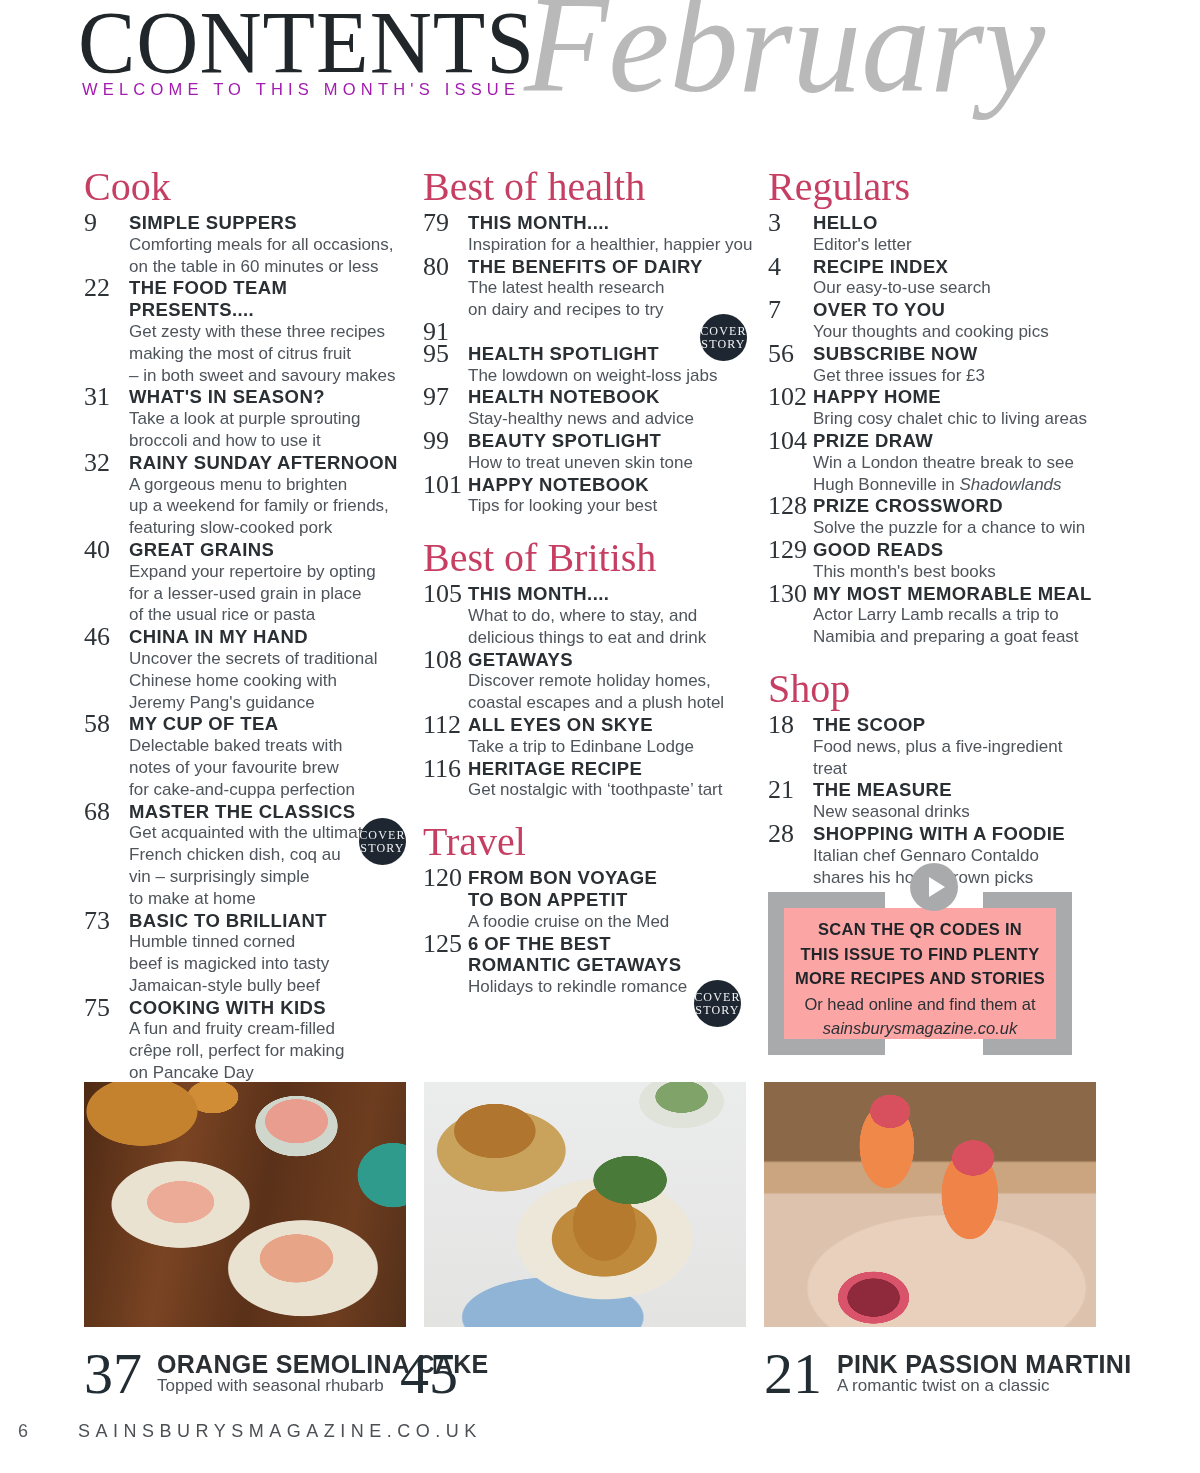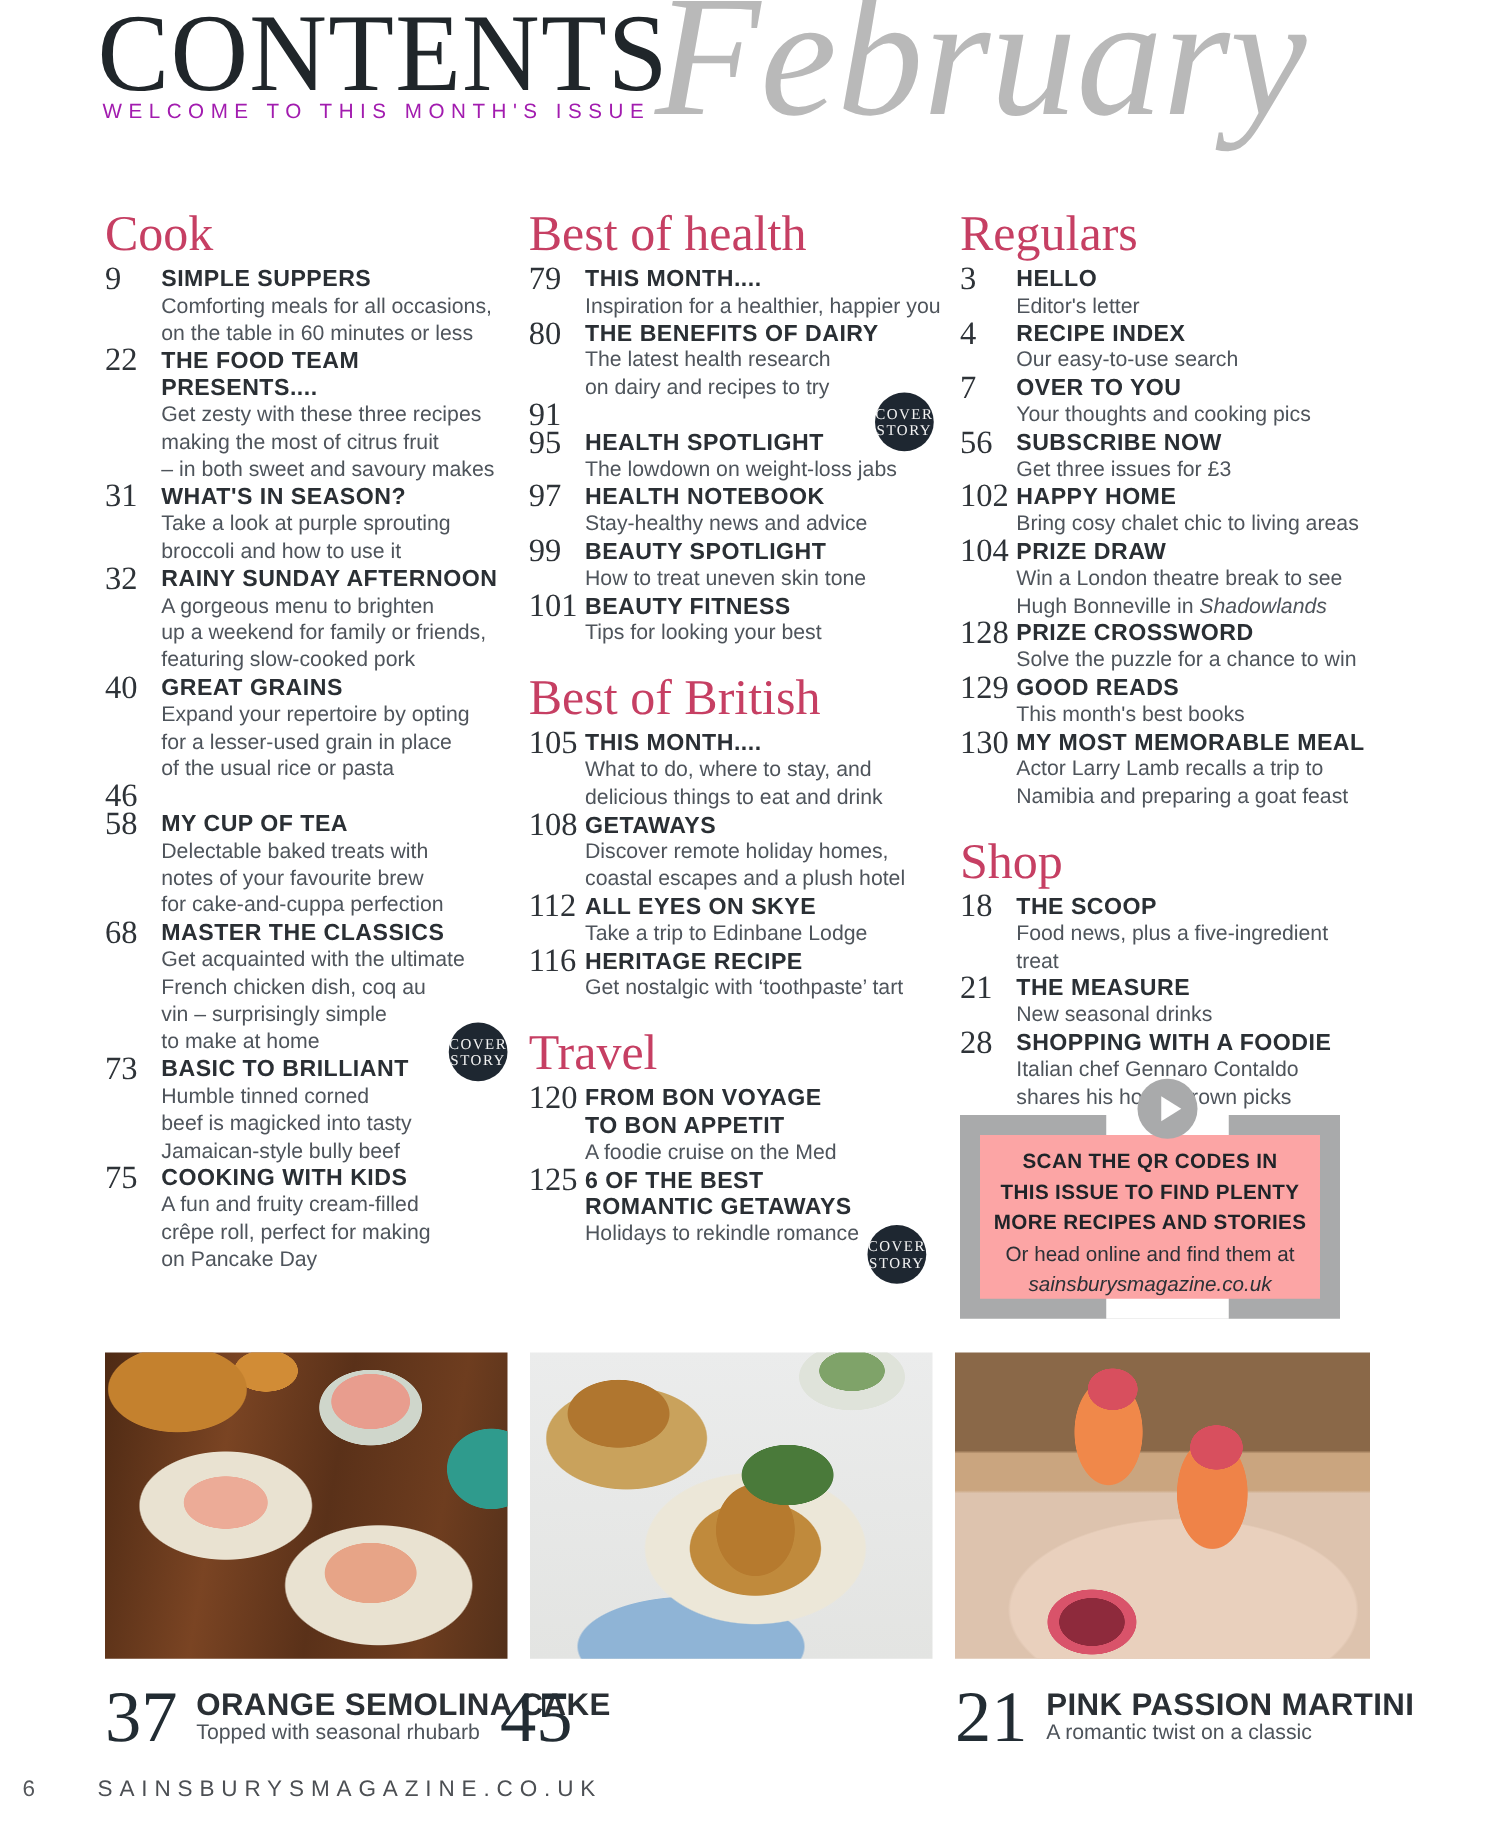--- a/index.html
+++ b/index.html
@@ -144,20 +144,26 @@
       <div class="n">40</div>
       <div class="b">
           <div class="t">GREAT GRAINS</div>
         <div class="d">Expand your repertoire by opting</div>
         <div class="d">for a lesser-used grain in place</div>
         <div class="d">of the usual rice or pasta</div>
         </div>
     </div>
     <div class="e">
       <div class="n">46</div>
+      <div class="b">
+          <div class="t">CHINA IN MY HAND</div>
+        <div class="d">Uncover the secrets of traditional</div>
+        <div class="d">Chinese home cooking with</div>
+        <div class="d">Jeremy Pang's guidance</div>
+        </div>
     </div>
     <div class="e">
       <div class="n">58</div>
       <div class="b">
           <div class="t">MY CUP OF TEA</div>
         <div class="d">Delectable baked treats with</div>
         <div class="d">notes of your favourite brew</div>
         <div class="d">for cake-and-cuppa perfection</div>
         </div>
     </div>
@@ -229,21 +235,21 @@
     <div class="e">
       <div class="n">99</div>
       <div class="b">
           <div class="t">BEAUTY SPOTLIGHT</div>
         <div class="d">How to treat uneven skin tone</div>
         </div>
     </div>
     <div class="e">
       <div class="n">101</div>
       <div class="b">
-          <div class="t">BEAUTY FITNESS</div>
+          <div class="t">HAPPY NOTEBOOK</div>
         <div class="d">Tips for looking your best</div>
         </div>
     </div>
 
     <h2 class="sec mt">Best of British</h2>
 
     <div class="e">
       <div class="n">105</div>
       <div class="b">
           <div class="t">THIS MONTH....</div>

